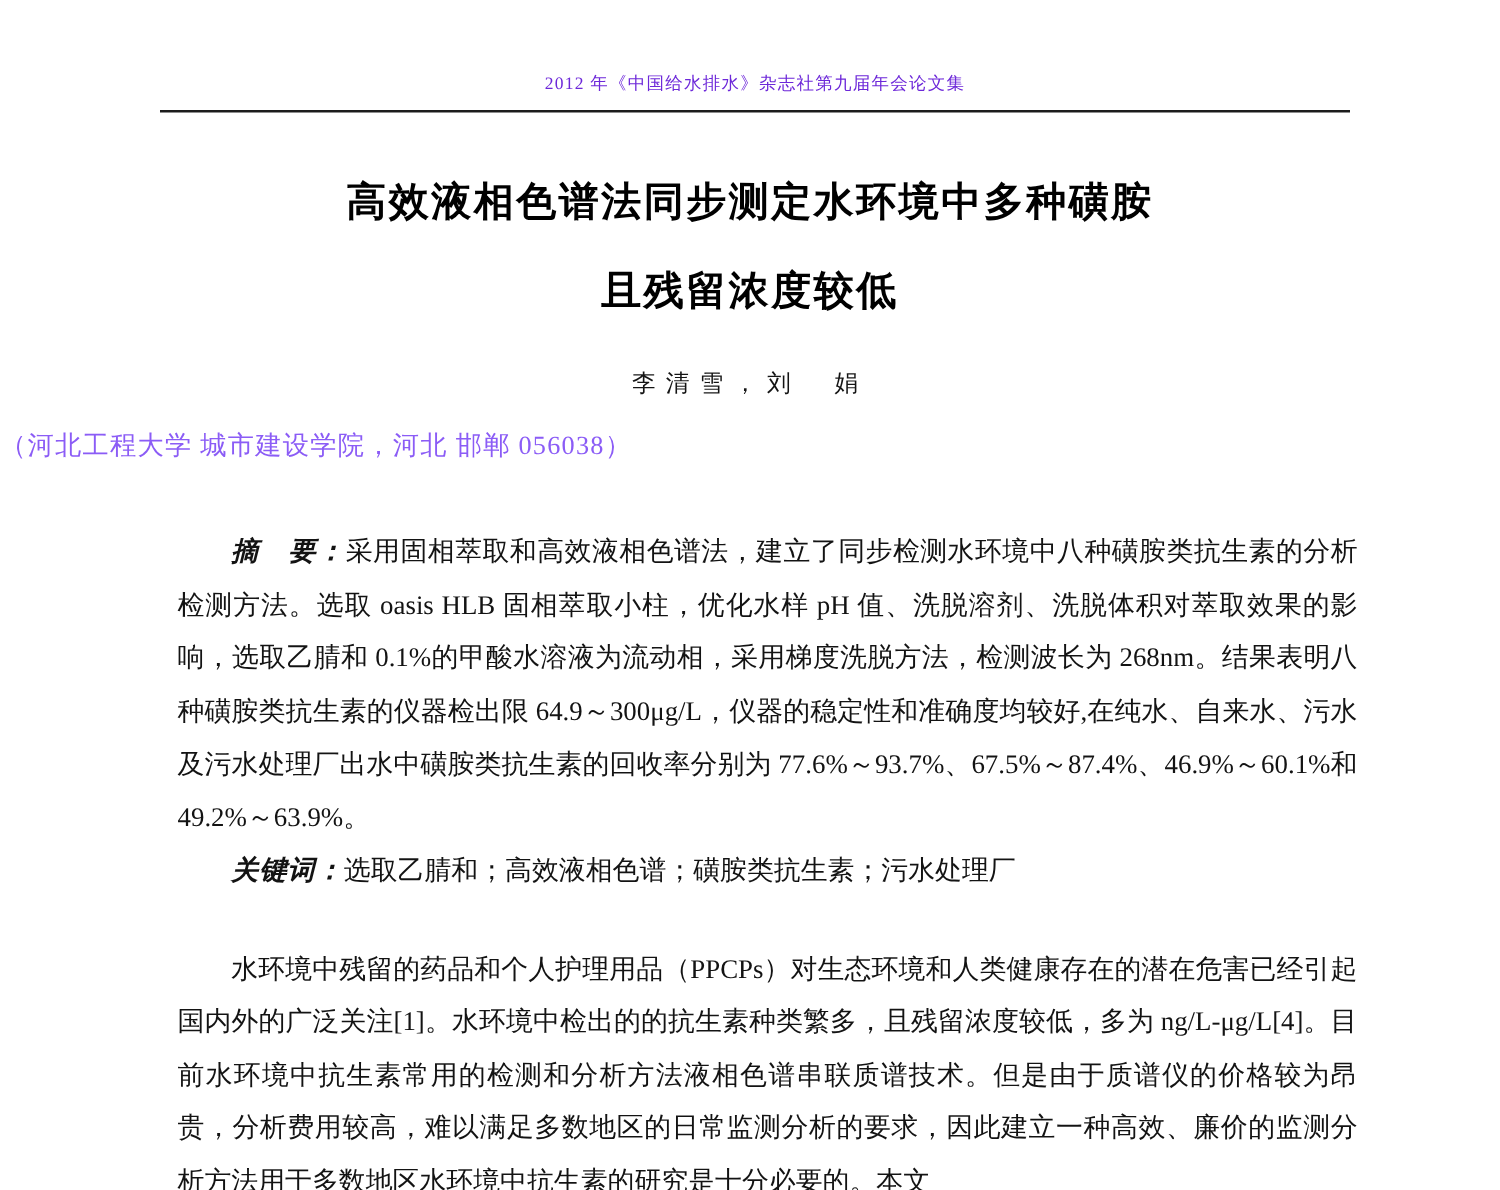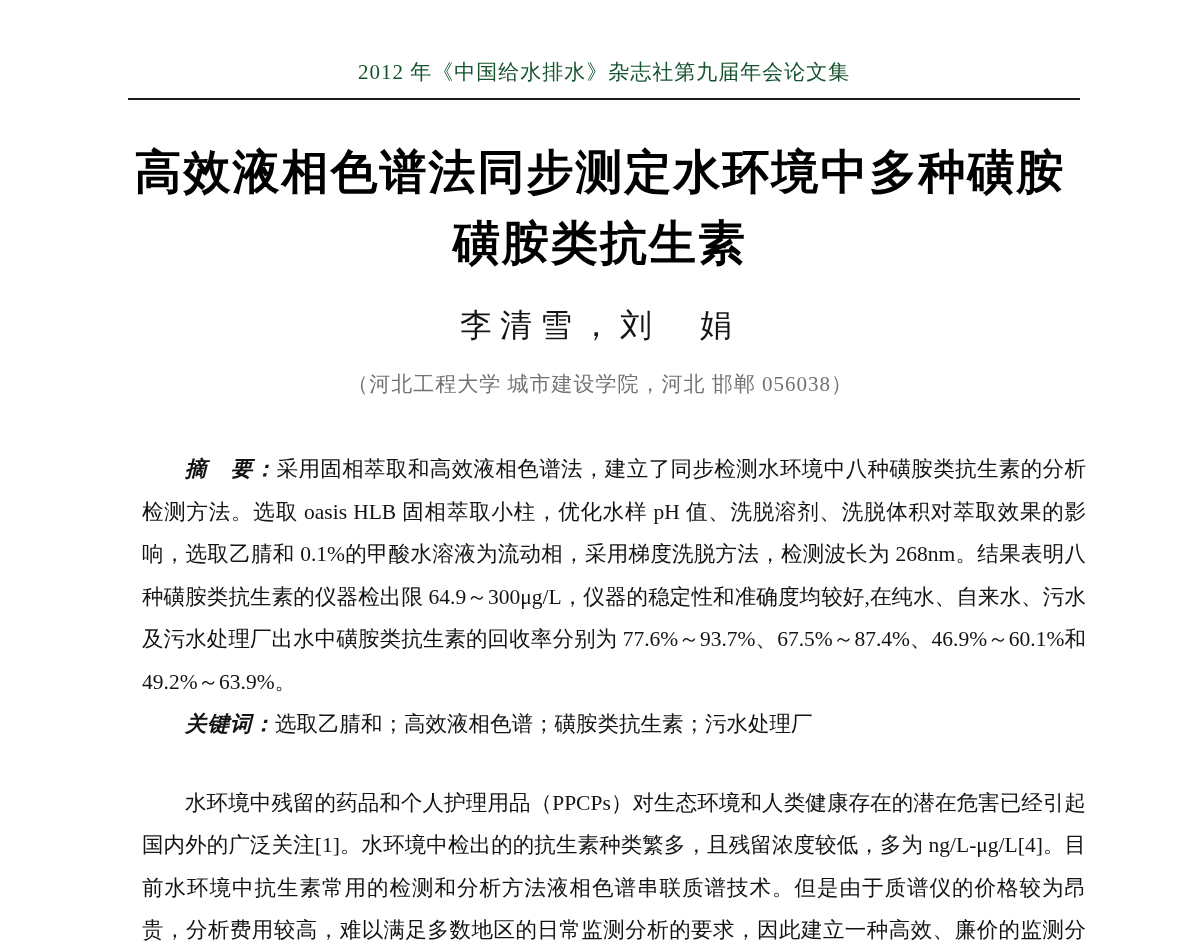--- a/index.html
+++ b/index.html
@@ -15,53 +15,53 @@
     font-family: "Liberation Serif", "DejaVu Serif", serif;
   }
   .page {
     position: relative;
     width: 1200px;
     height: 952px;
   }
   .journal-header {
     margin: 58px 120px 0 128px;
     text-align: center;
-    font-size: 21px;
+    font-size: 14px;
     letter-spacing: 1px;
-    color: #14532d;
+    color: #6d28d9;
     font-family: "Liberation Serif", "DejaVu Serif", serif;
   }
   .header-rule {
     margin: 12px 120px 0 128px;
     height: 0;
     border-top: 2px solid #1c1c1c;
   }
   .paper-title {
     margin: 36px 90px 0 90px;
     text-align: center;
     font-family: "Liberation Sans", "DejaVu Sans", sans-serif;
     font-weight: bold;
-    font-size: 47px;
+    font-size: 32px;
     line-height: 71px;
     letter-spacing: 2px;
     color: #000000;
   }
   .authors {
     margin: 26px 0 0 0;
     text-align: center;
-    font-size: 32px;
+    font-size: 19px;
     letter-spacing: 8px;
     color: #141414;
   }
   .affiliation {
     margin: 22px 0 0 0;
-    text-align: center;
+    text-align: left;
     font-size: 21px;
     letter-spacing: 1px;
-    color: #737373;
+    color: #8b5cf6;
   }
   .text-block {
     margin-left: 142px;
     margin-right: 114px;
   }
   p.para {
     margin: 0;
     font-size: 21.5px;
     line-height: 42.5px;
     text-align: justify;
@@ -91,21 +91,21 @@
 <body>
 
 <div class="page">
 
   <div class="journal-header">2012 年《中国给水排水》杂志社第九届年会论文集</div>
 
   <div class="header-rule"></div>
 
   <h1 class="paper-title">
     <div>高效液相色谱法同步测定水环境中多种磺胺</div>
-    <div>磺胺类抗生素</div>
+    <div>且残留浓度较低</div>
   </h1>
 
   <div class="authors">李清雪，刘　娟</div>
 
   <div class="affiliation">（河北工程大学 城市建设学院，河北 邯郸 056038）</div>
 
   <div class="text-block">
 
     <p class="para abstract"><span class="bold-label">摘　要：</span><span>采用固相萃取和高效液相色谱法，建立了同步检测水环境中八种磺胺类抗生素的分析检测方法。选取 oasis HLB 固相萃取小柱，优化水样 pH 值、洗脱溶剂、洗脱体积对萃取效果的影响，选取乙腈和 0.1%的甲酸水溶液为流动相，采用梯度洗脱方法，检测波长为 268nm。结果表明八种磺胺类抗生素的仪器检出限 64.9～300μg/L，仪器的稳定性和准确度均较好,在纯水、自来水、污水及污水处理厂出水中磺胺类抗生素的回收率分别为 77.6%～93.7%、67.5%～87.4%、46.9%～60.1%和 49.2%～63.9%。</span></p>
 

